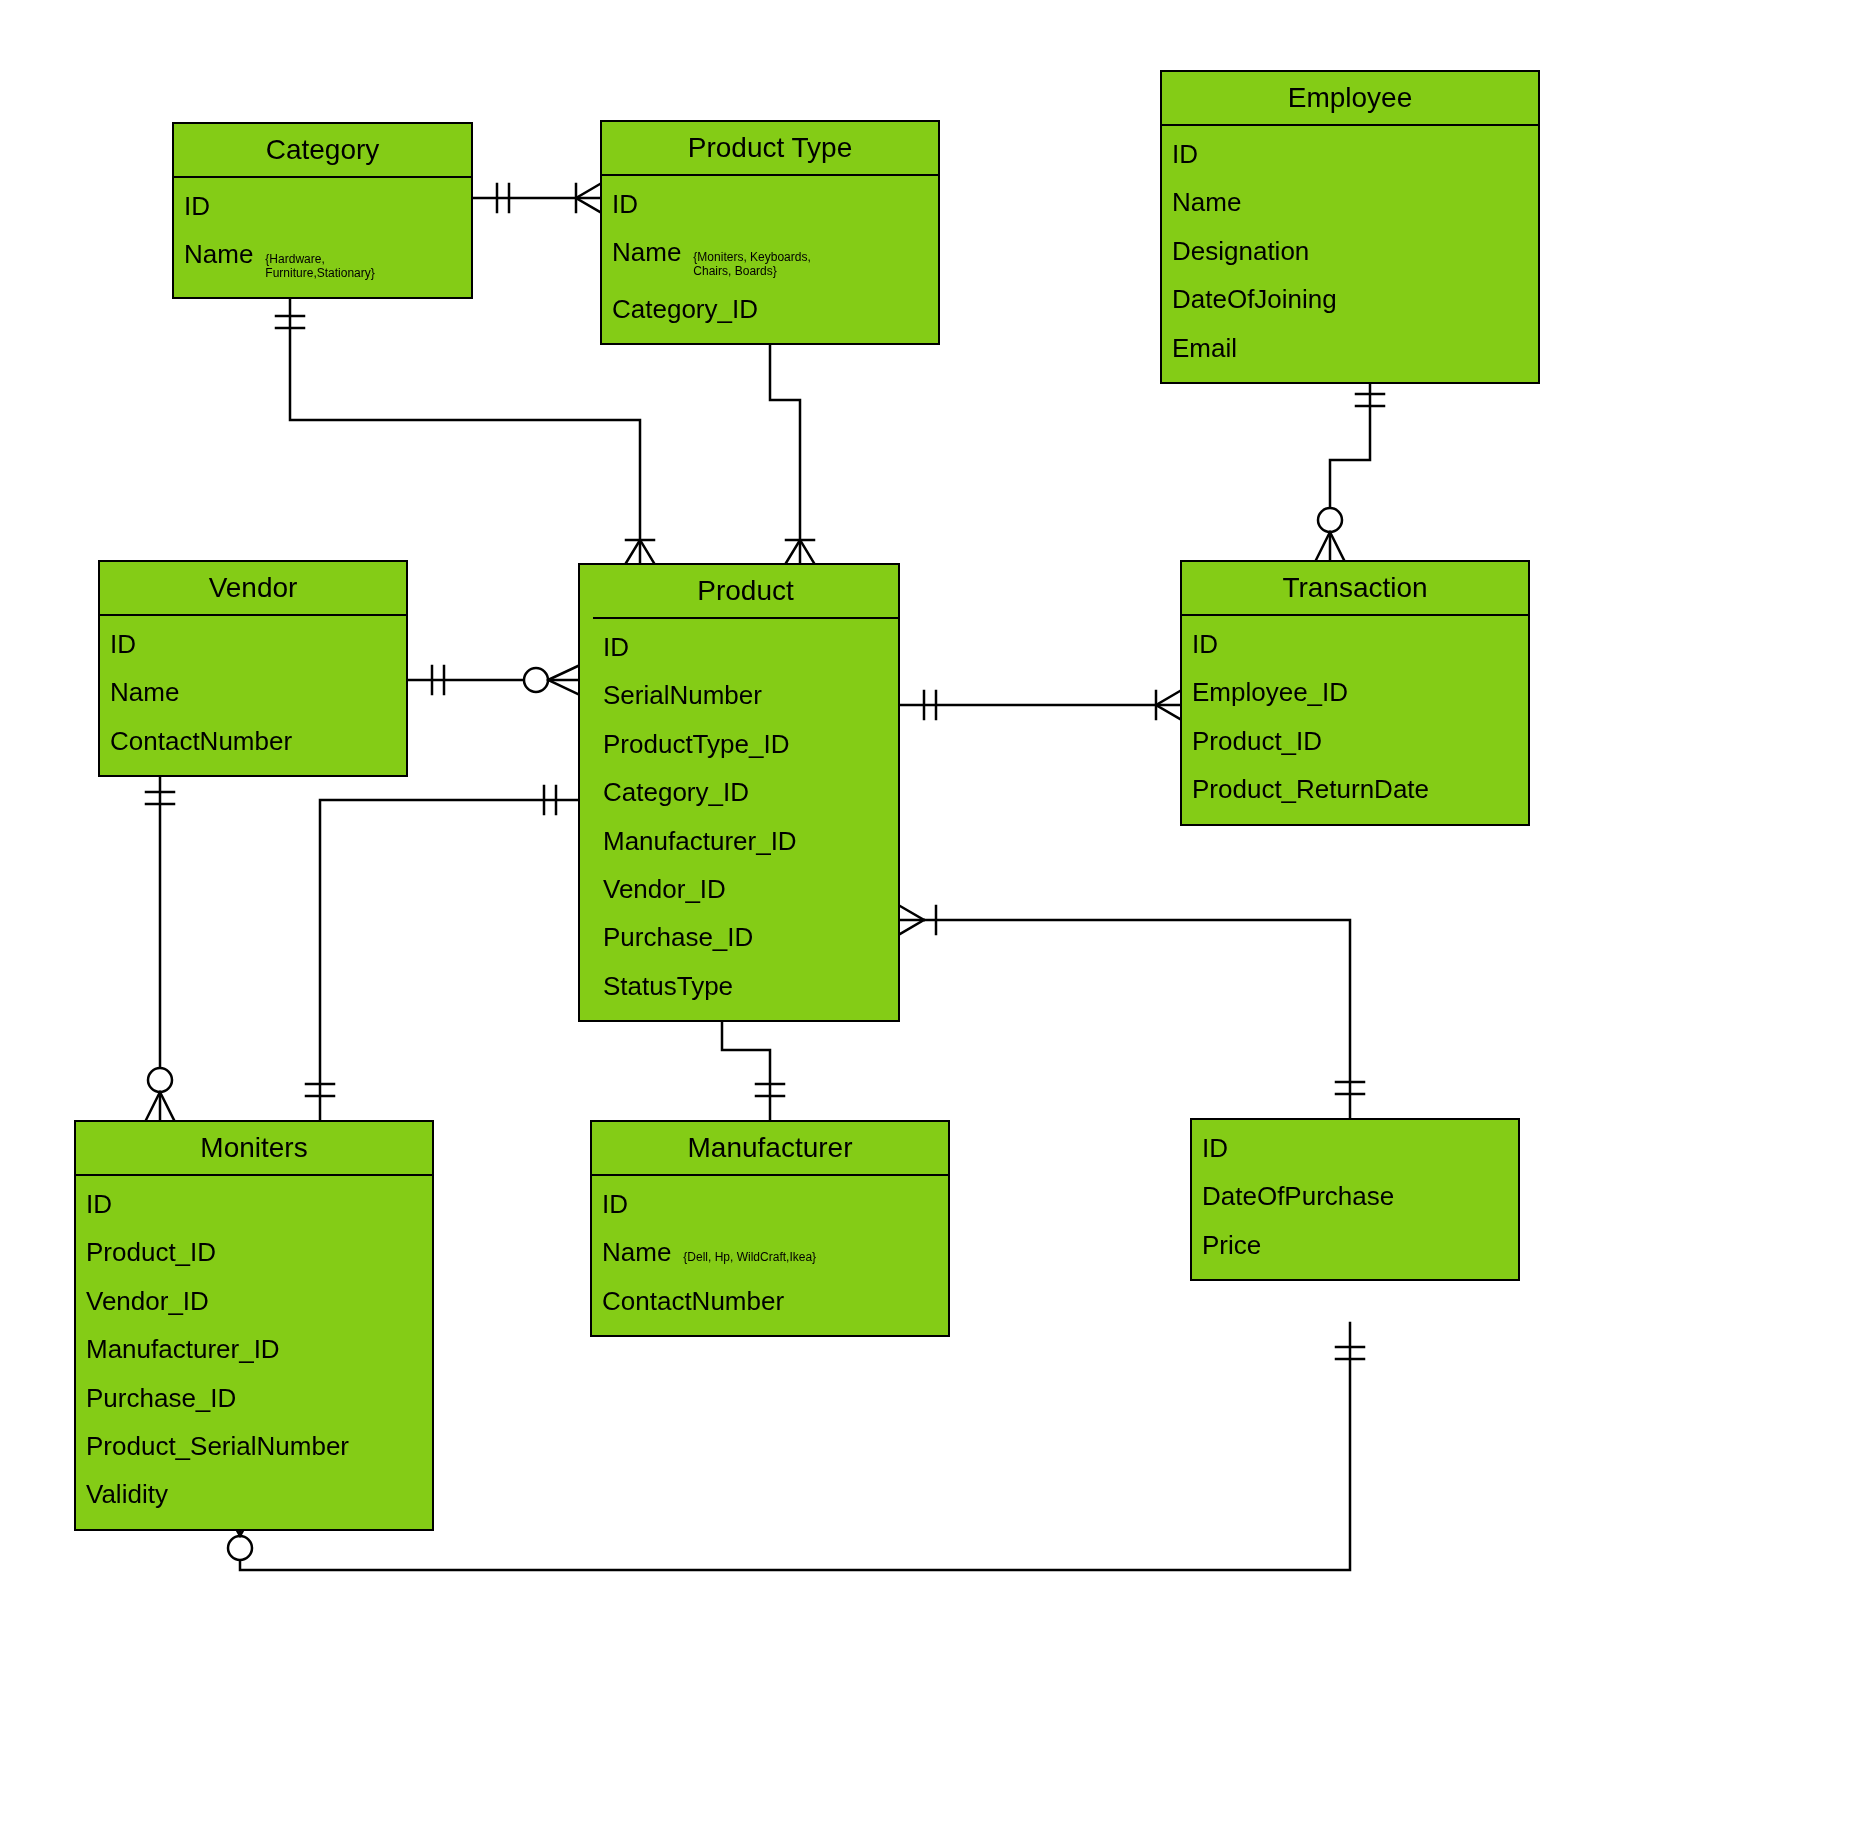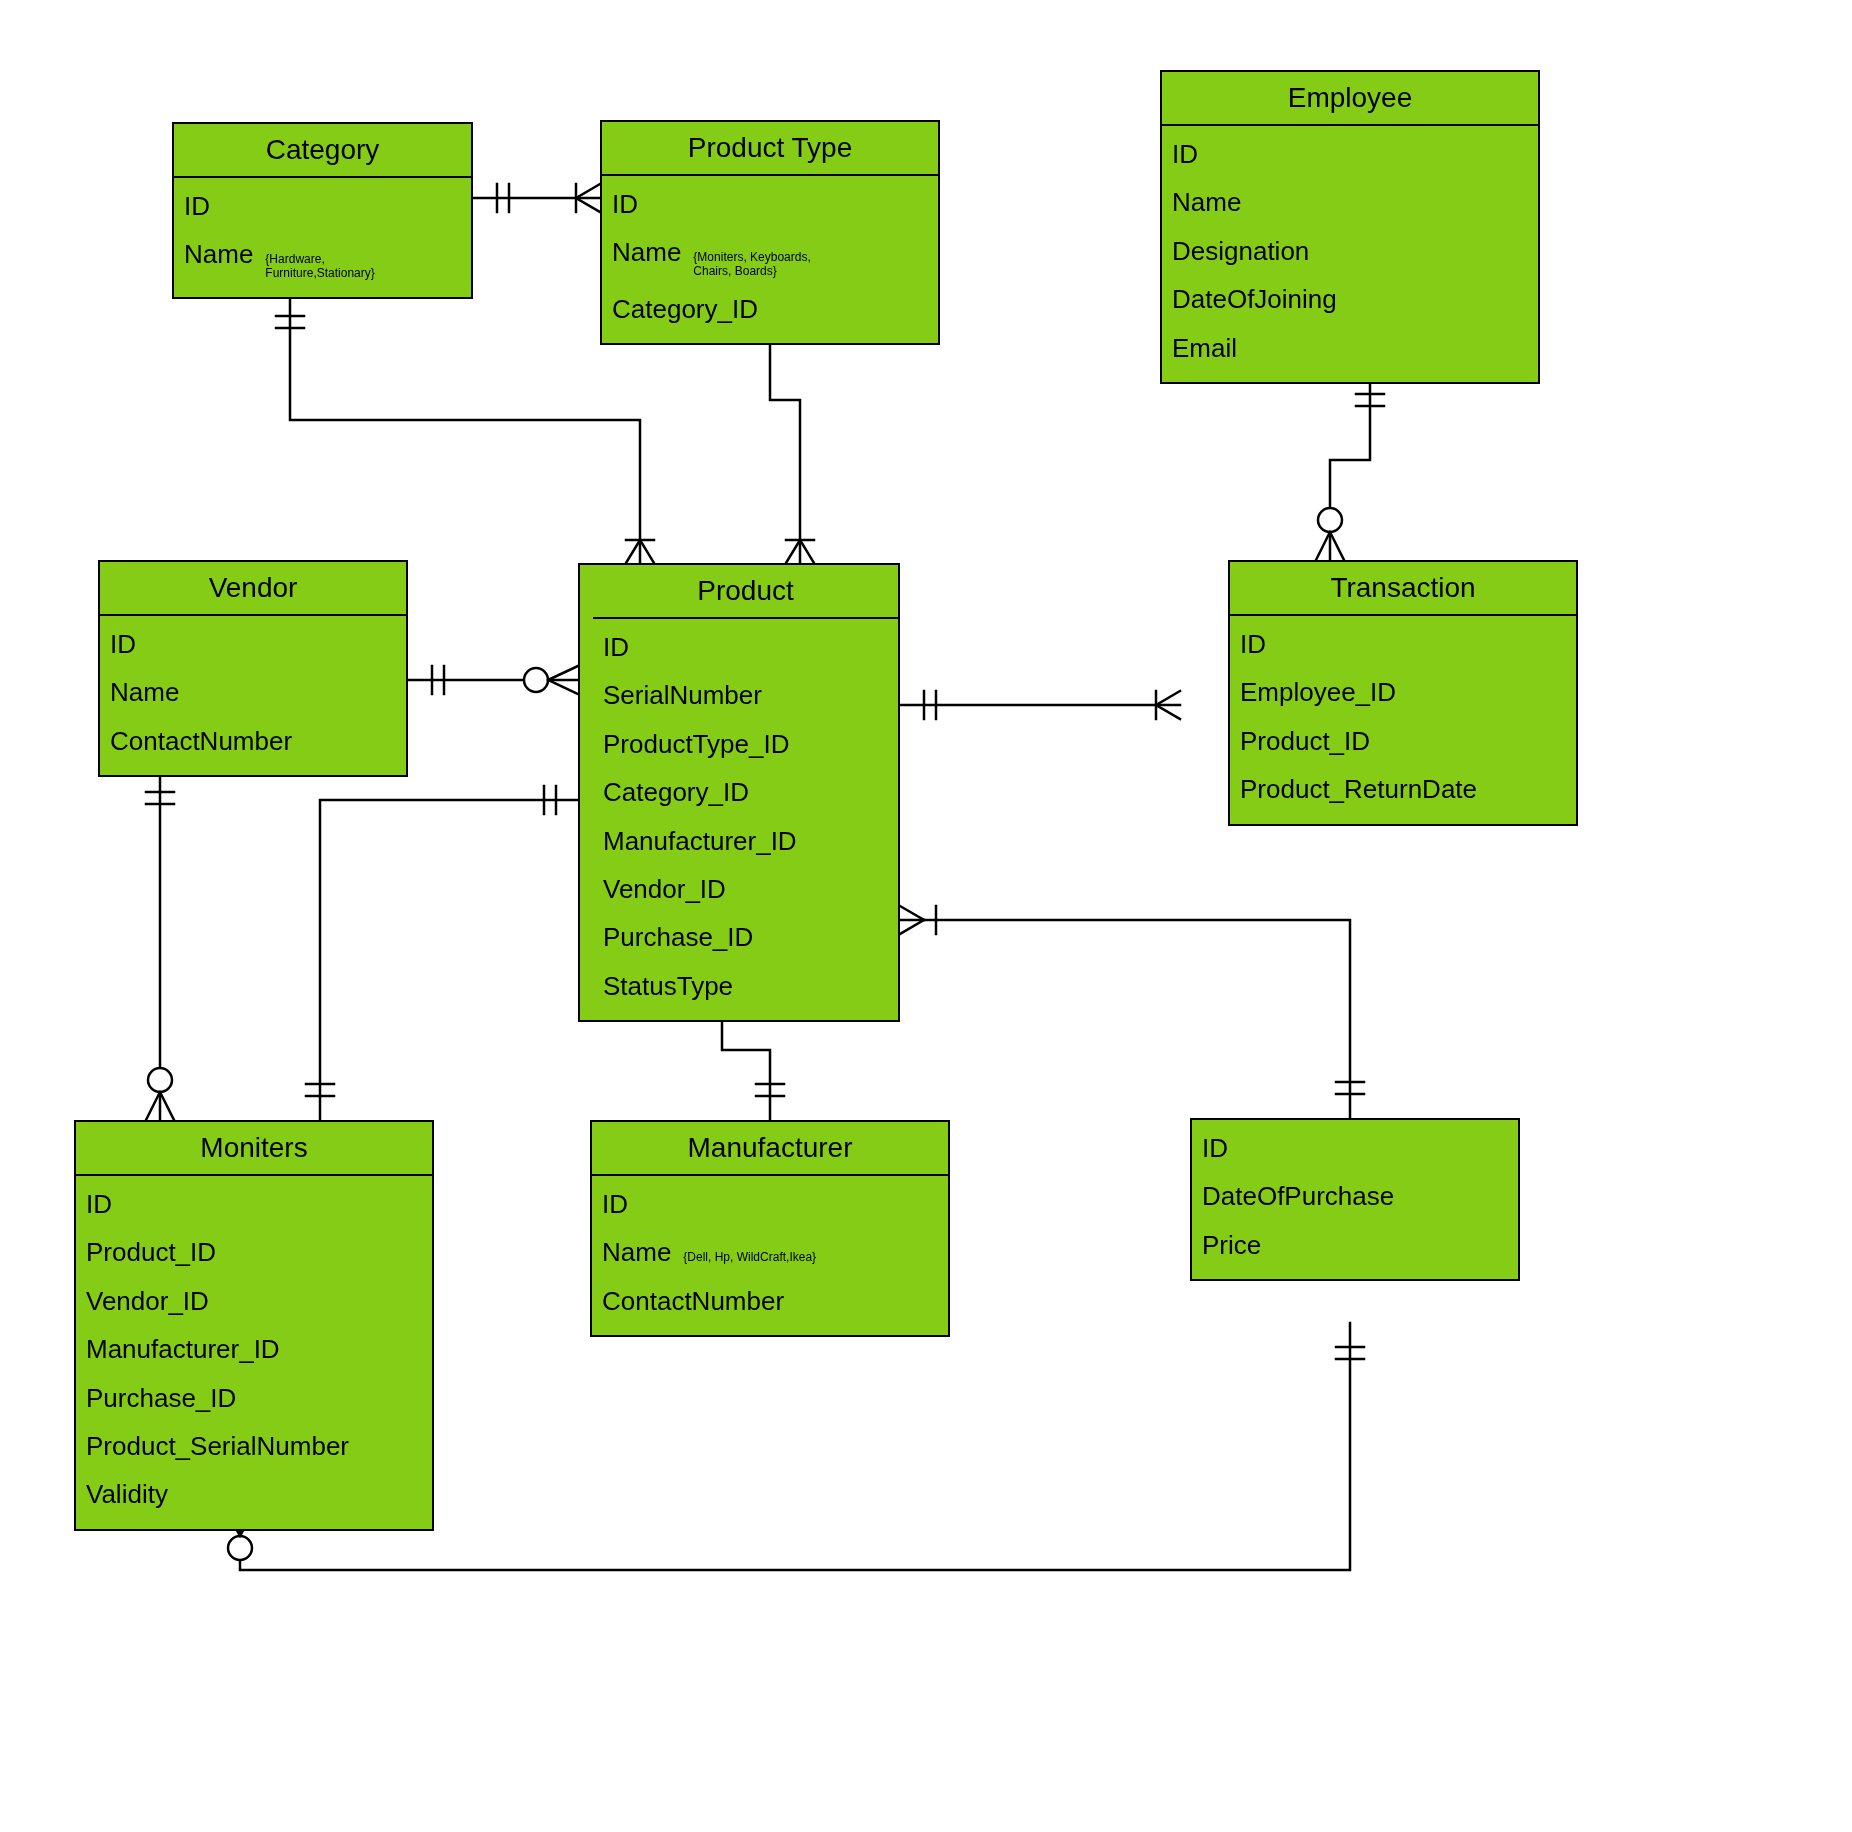--- a/index.html
+++ b/index.html
@@ -264,21 +264,21 @@
         </div>
       <div class="attr-row">
           <span class="attr">Purchase_ID</span>
         </div>
       <div class="attr-row">
           <span class="attr">StatusType</span>
         </div>
     </div>
   </div>
 
-  <div class="entity" style="left:1180px; top:560px; width:350px;margin-left:48px;">
+  <div class="entity" style="left:1180px; top:560px; width:350px;">
     <div class="title">Transaction</div>
     <div class="attrs">
       <div class="attr-row">
           <span class="attr">ID</span>
         </div>
       <div class="attr-row">
           <span class="attr">Employee_ID</span>
         </div>
       <div class="attr-row">
           <span class="attr">Product_ID</span>

